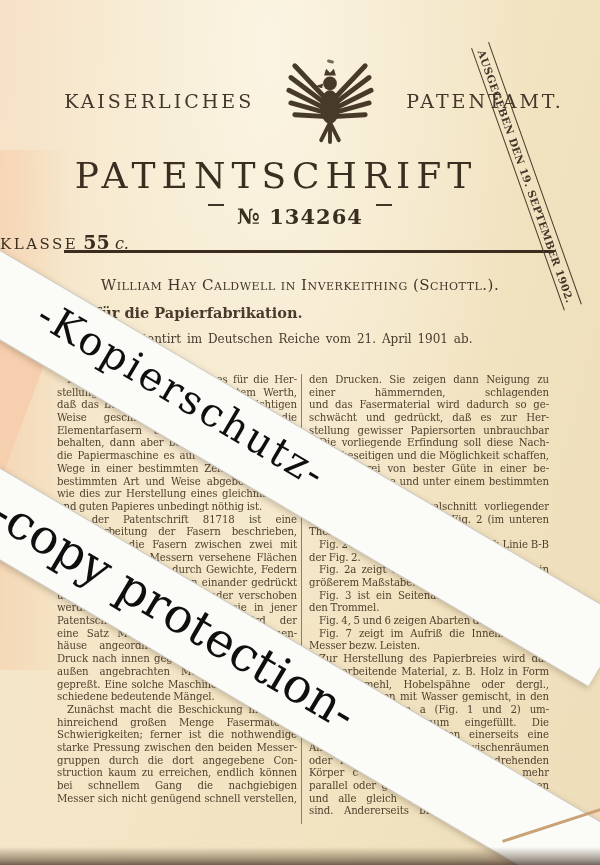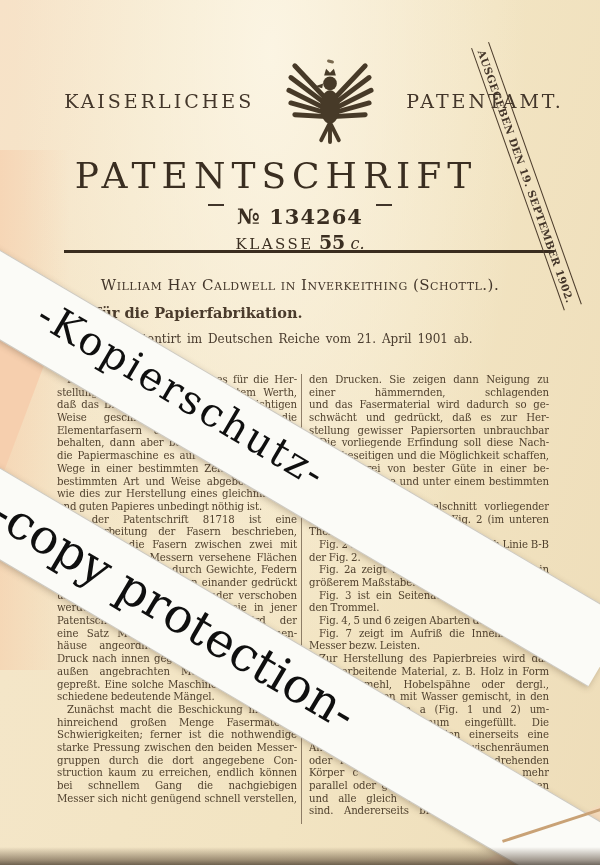--- a/index.html
+++ b/index.html
@@ -12,21 +12,21 @@
     color:#3c3022;
   }
   .abs{position:absolute;}
   
   .office-row{left:14px;top:56px;width:600px;display:flex;justify-content:center;align-items:center;gap:30px;}
   .office-word{font-size:19px;letter-spacing:3px;color:#43362a;}
   .doc-type{left:0;top:155px;width:552px;text-align:center;font-size:36px;letter-spacing:6px;color:#3a2e21;}
   .num-row{left:0;top:204px;width:600px;display:flex;justify-content:center;align-items:flex-start;gap:13px;}
   .num-dash{width:16px;height:2px;background:#41352a;}
   .num-text{font-size:21px;font-weight:600;letter-spacing:1px;color:#3a2e21;}
-  .class-row{left:0;top:231px;width:600px;text-align:center;color:#3a2e21;}
+  .class-row{left:0;top:231px;width:600px;color:#3a2e21;}
   .class-word{font-size:15px;letter-spacing:2.5px;}
   .class-num{font-size:19px;font-weight:700;}
   .class-letter{font-size:16px;font-style:italic;}
   .rule{left:64px;top:250px;width:490px;height:2.5px;background:#3a2d1f;}
   
   .inventor{left:0;top:276px;width:600px;text-align:center;font-size:15px;font-variant:small-caps;letter-spacing:.5px;color:#43362a;}
   .invention{left:0;top:304px;width:600px;font-size:14.5px;font-weight:700;color:#4a3b2c;}
   .patline{left:0;top:332px;width:600px;text-align:center;font-size:12px;word-spacing:2px;color:#4a3c2e;}
   
   .col{top:374px;width:240px;font-size:10.2px;line-height:12.7px;color:#51422f;

